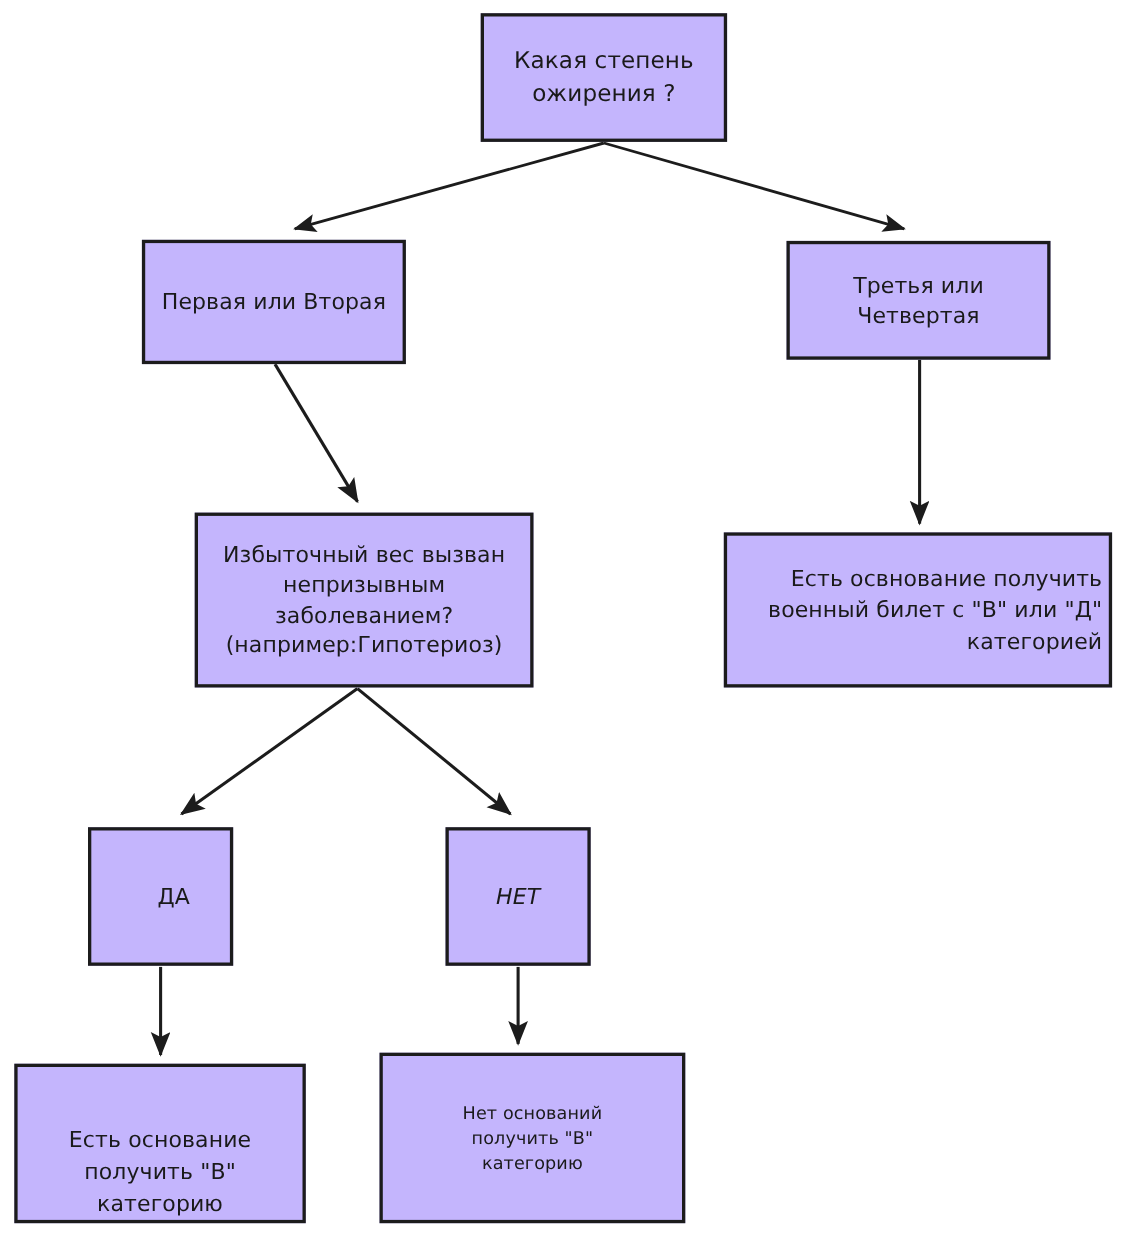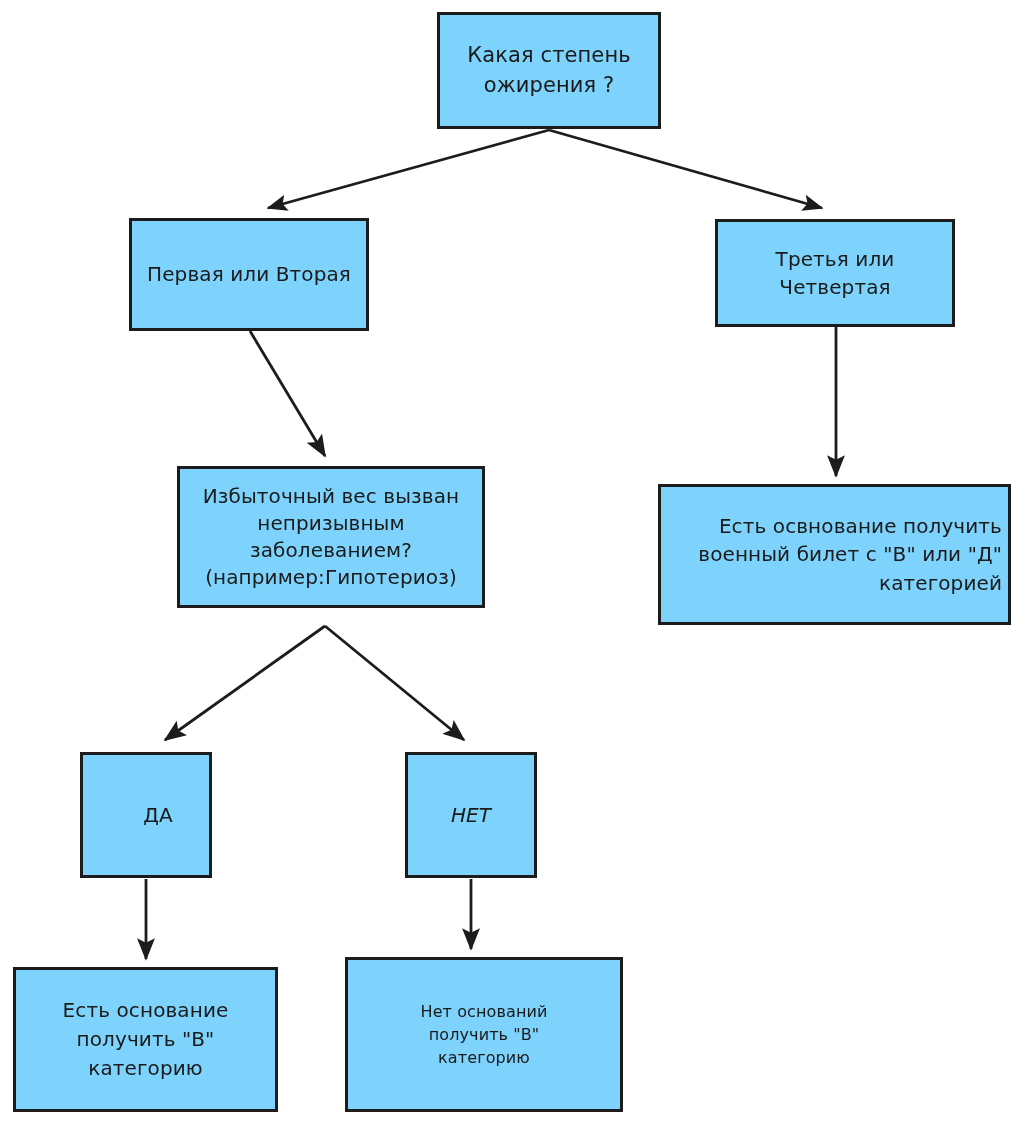--- a/index.html
+++ b/index.html
@@ -24,21 +24,21 @@
     left: 0;
     top: 0;
     width: 1024px;
     height: 1130px;
     pointer-events: none;
   }
   .node {
     position: absolute;
     box-sizing: border-box;
     border: 3px solid #1c1c1c;
-    background: #7dd3fc;
+    background: #c4b5fd;
     display: flex;
     align-items: center;
     justify-content: center;
     text-align: center;
     z-index: 2;
   }
   .node-label {
     display: block;
     width: 100%;
     padding: 0 6px;
@@ -51,33 +51,33 @@
   
   #node-root        { left: 437px; top: 12px;  width: 224px; height: 117px; }
   #node-root .node-label        { font-size: 21px; }
 
   #node-degree-12   { left: 129px; top: 218px; width: 240px; height: 113px; }
   #node-degree-12 .node-label   { font-size: 20px; }
 
   #node-degree-34   { left: 715px; top: 219px; width: 240px; height: 108px; }
   #node-degree-34 .node-label   { font-size: 20px; }
 
-  #node-cause-q     { left: 177px; top: 466px; width: 308px; height: 142px; justify-content: center; }
+  #node-cause-q     { left: 177px; top: 466px; width: 308px; height: 159px; justify-content: center; }
   #node-cause-q .node-label     { font-size: 20px; line-height: 1.36; }
 
   #node-vd-category { left: 658px; top: 484px; width: 353px; height: 141px; text-align: right; }
   #node-vd-category .node-label { font-size: 20px; line-height: 1.42; }
 
   #node-yes         { left: 80px;  top: 752px; width: 132px; height: 126px; padding-left: 24px; }
   #node-yes .node-label         { font-size: 20px; }
 
   #node-no          { left: 405px; top: 752px; width: 132px; height: 126px; }
   #node-no .node-label          { font-size: 20px; font-style: italic; }
 
-  #node-has-ground  { left: 13px;  top: 967px; width: 265px; height: 145px; }
+  #node-has-ground  { left: 13px;  top: 967px; width: 265px; height: 145px; align-items: flex-end; }
   #node-has-ground .node-label  { font-size: 20px; line-height: 1.45; }
 
   #node-no-ground   { left: 345px; top: 957px; width: 278px; height: 155px; }
   #node-no-ground .node-label   { font-size: 16px; line-height: 1.45; }
 </style>
 </head>
 <body>
 
 <div id="diagram">
 

